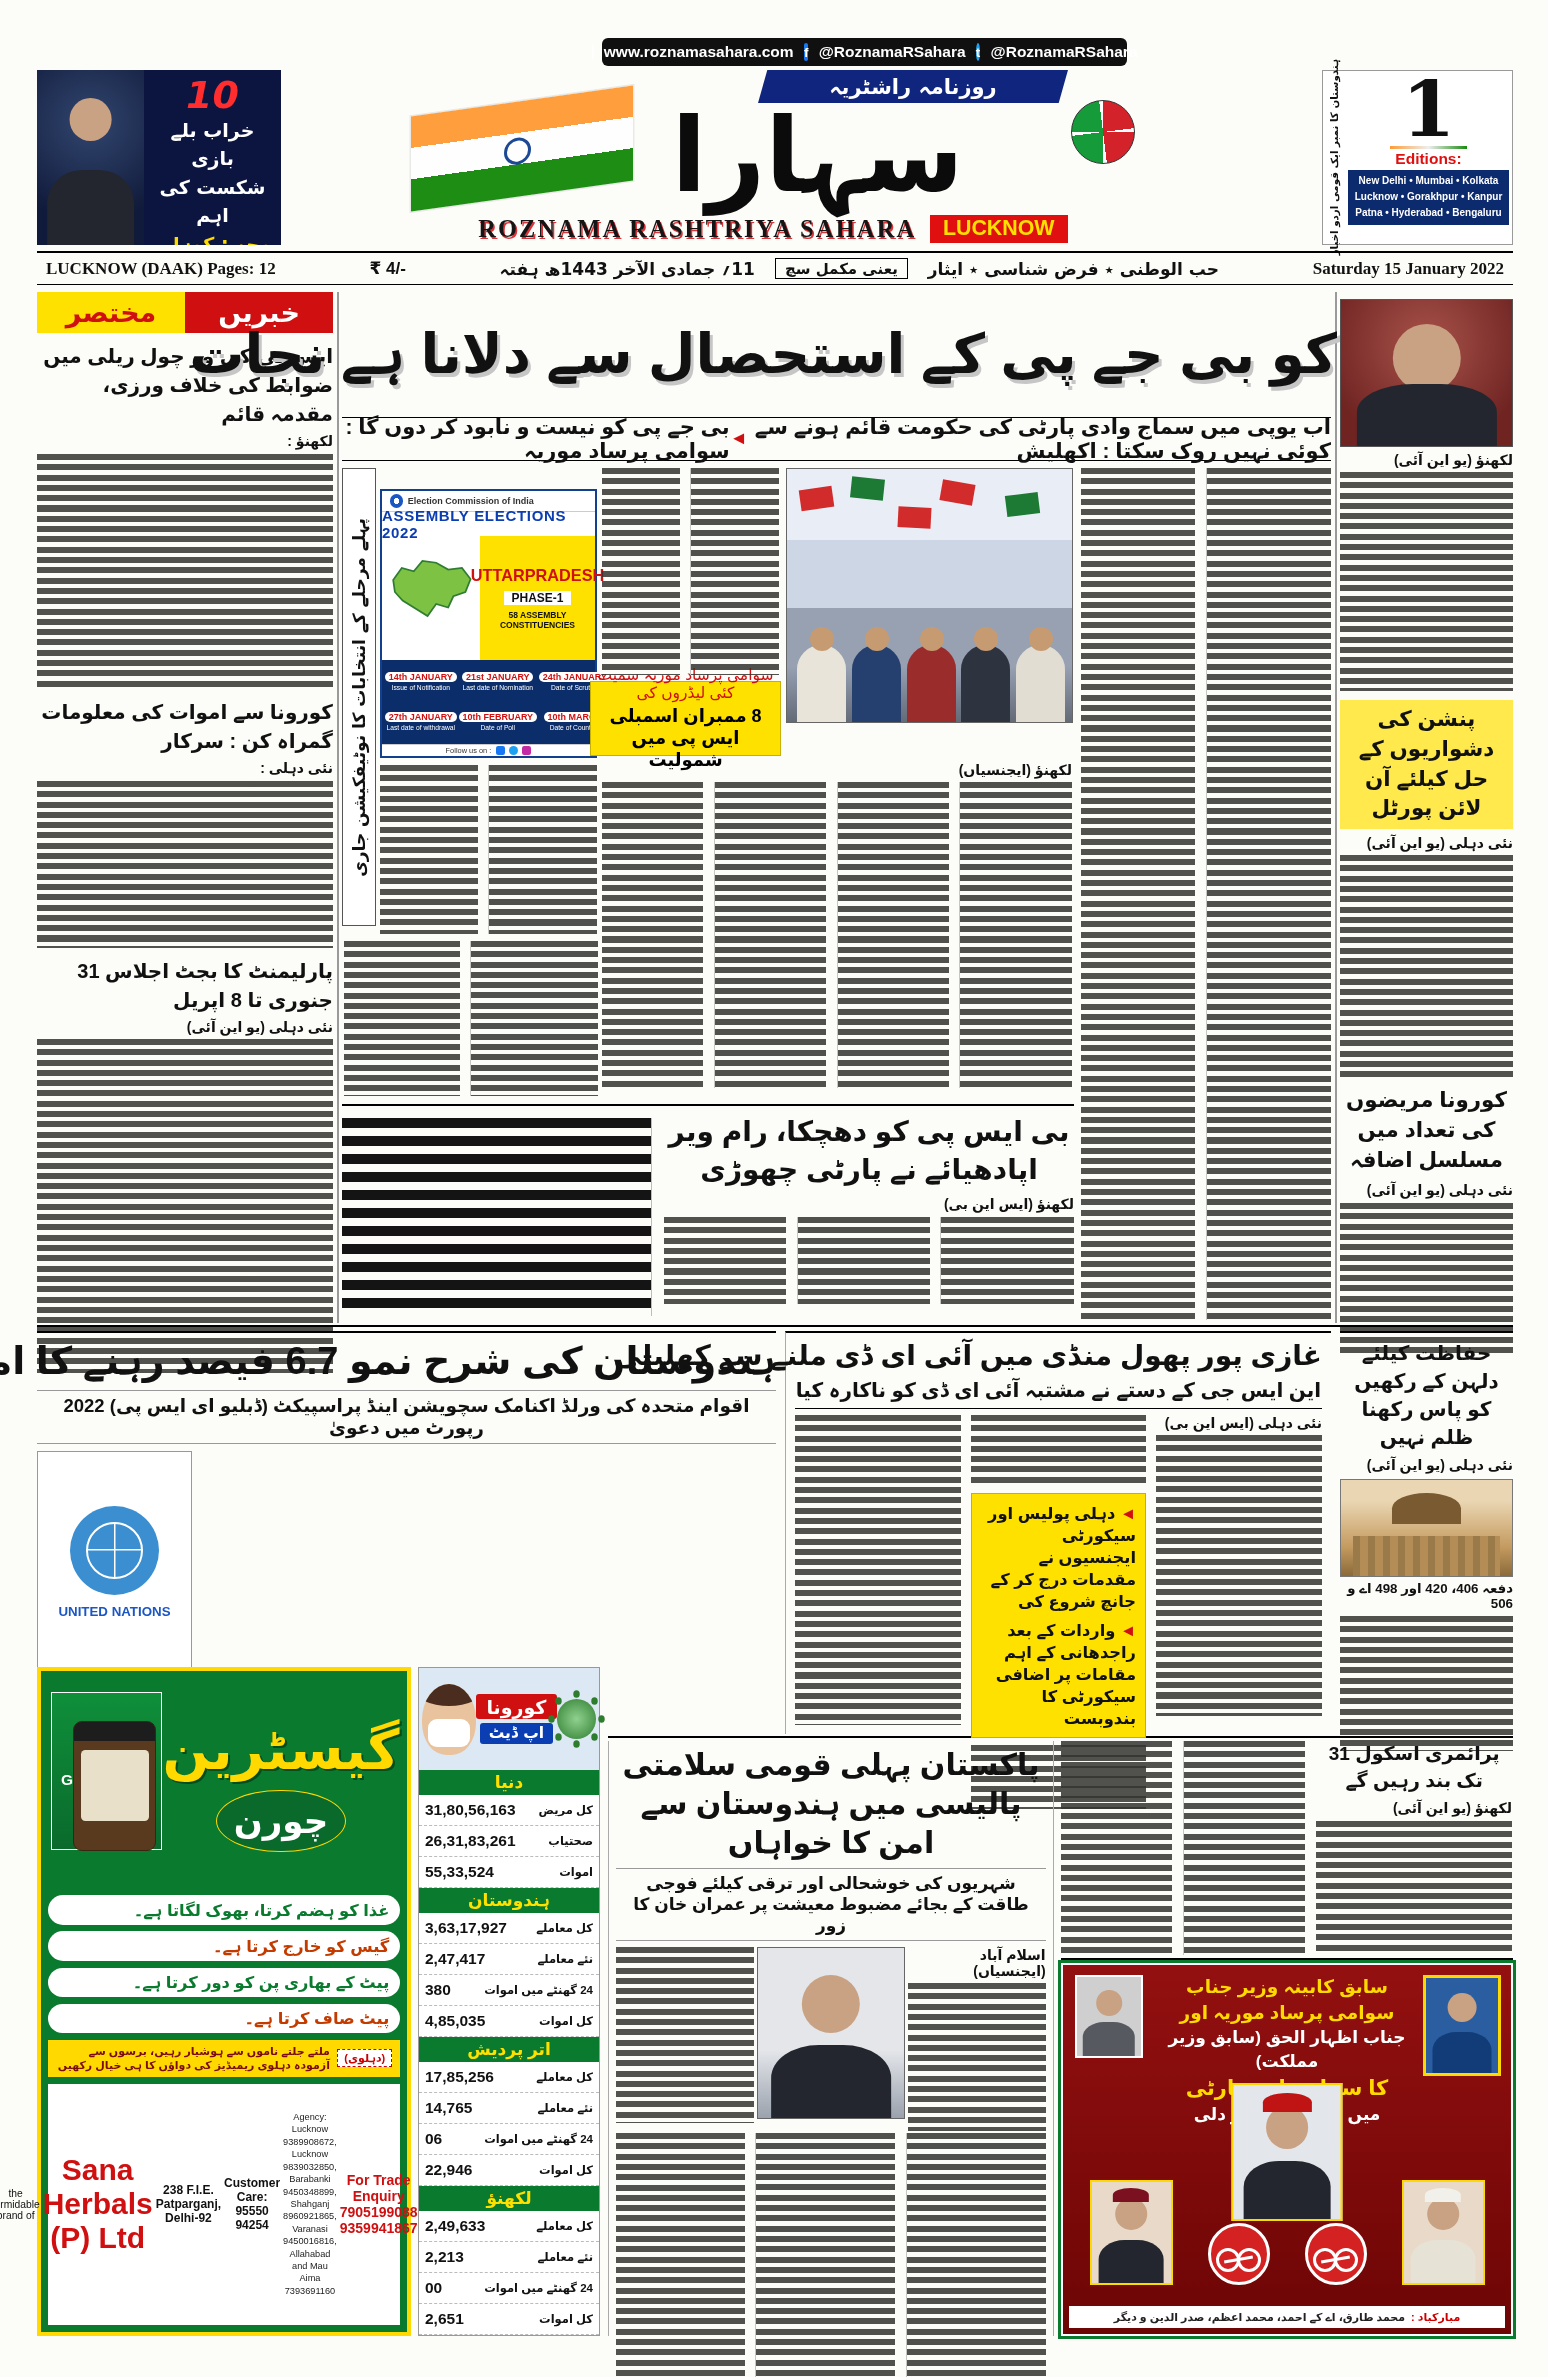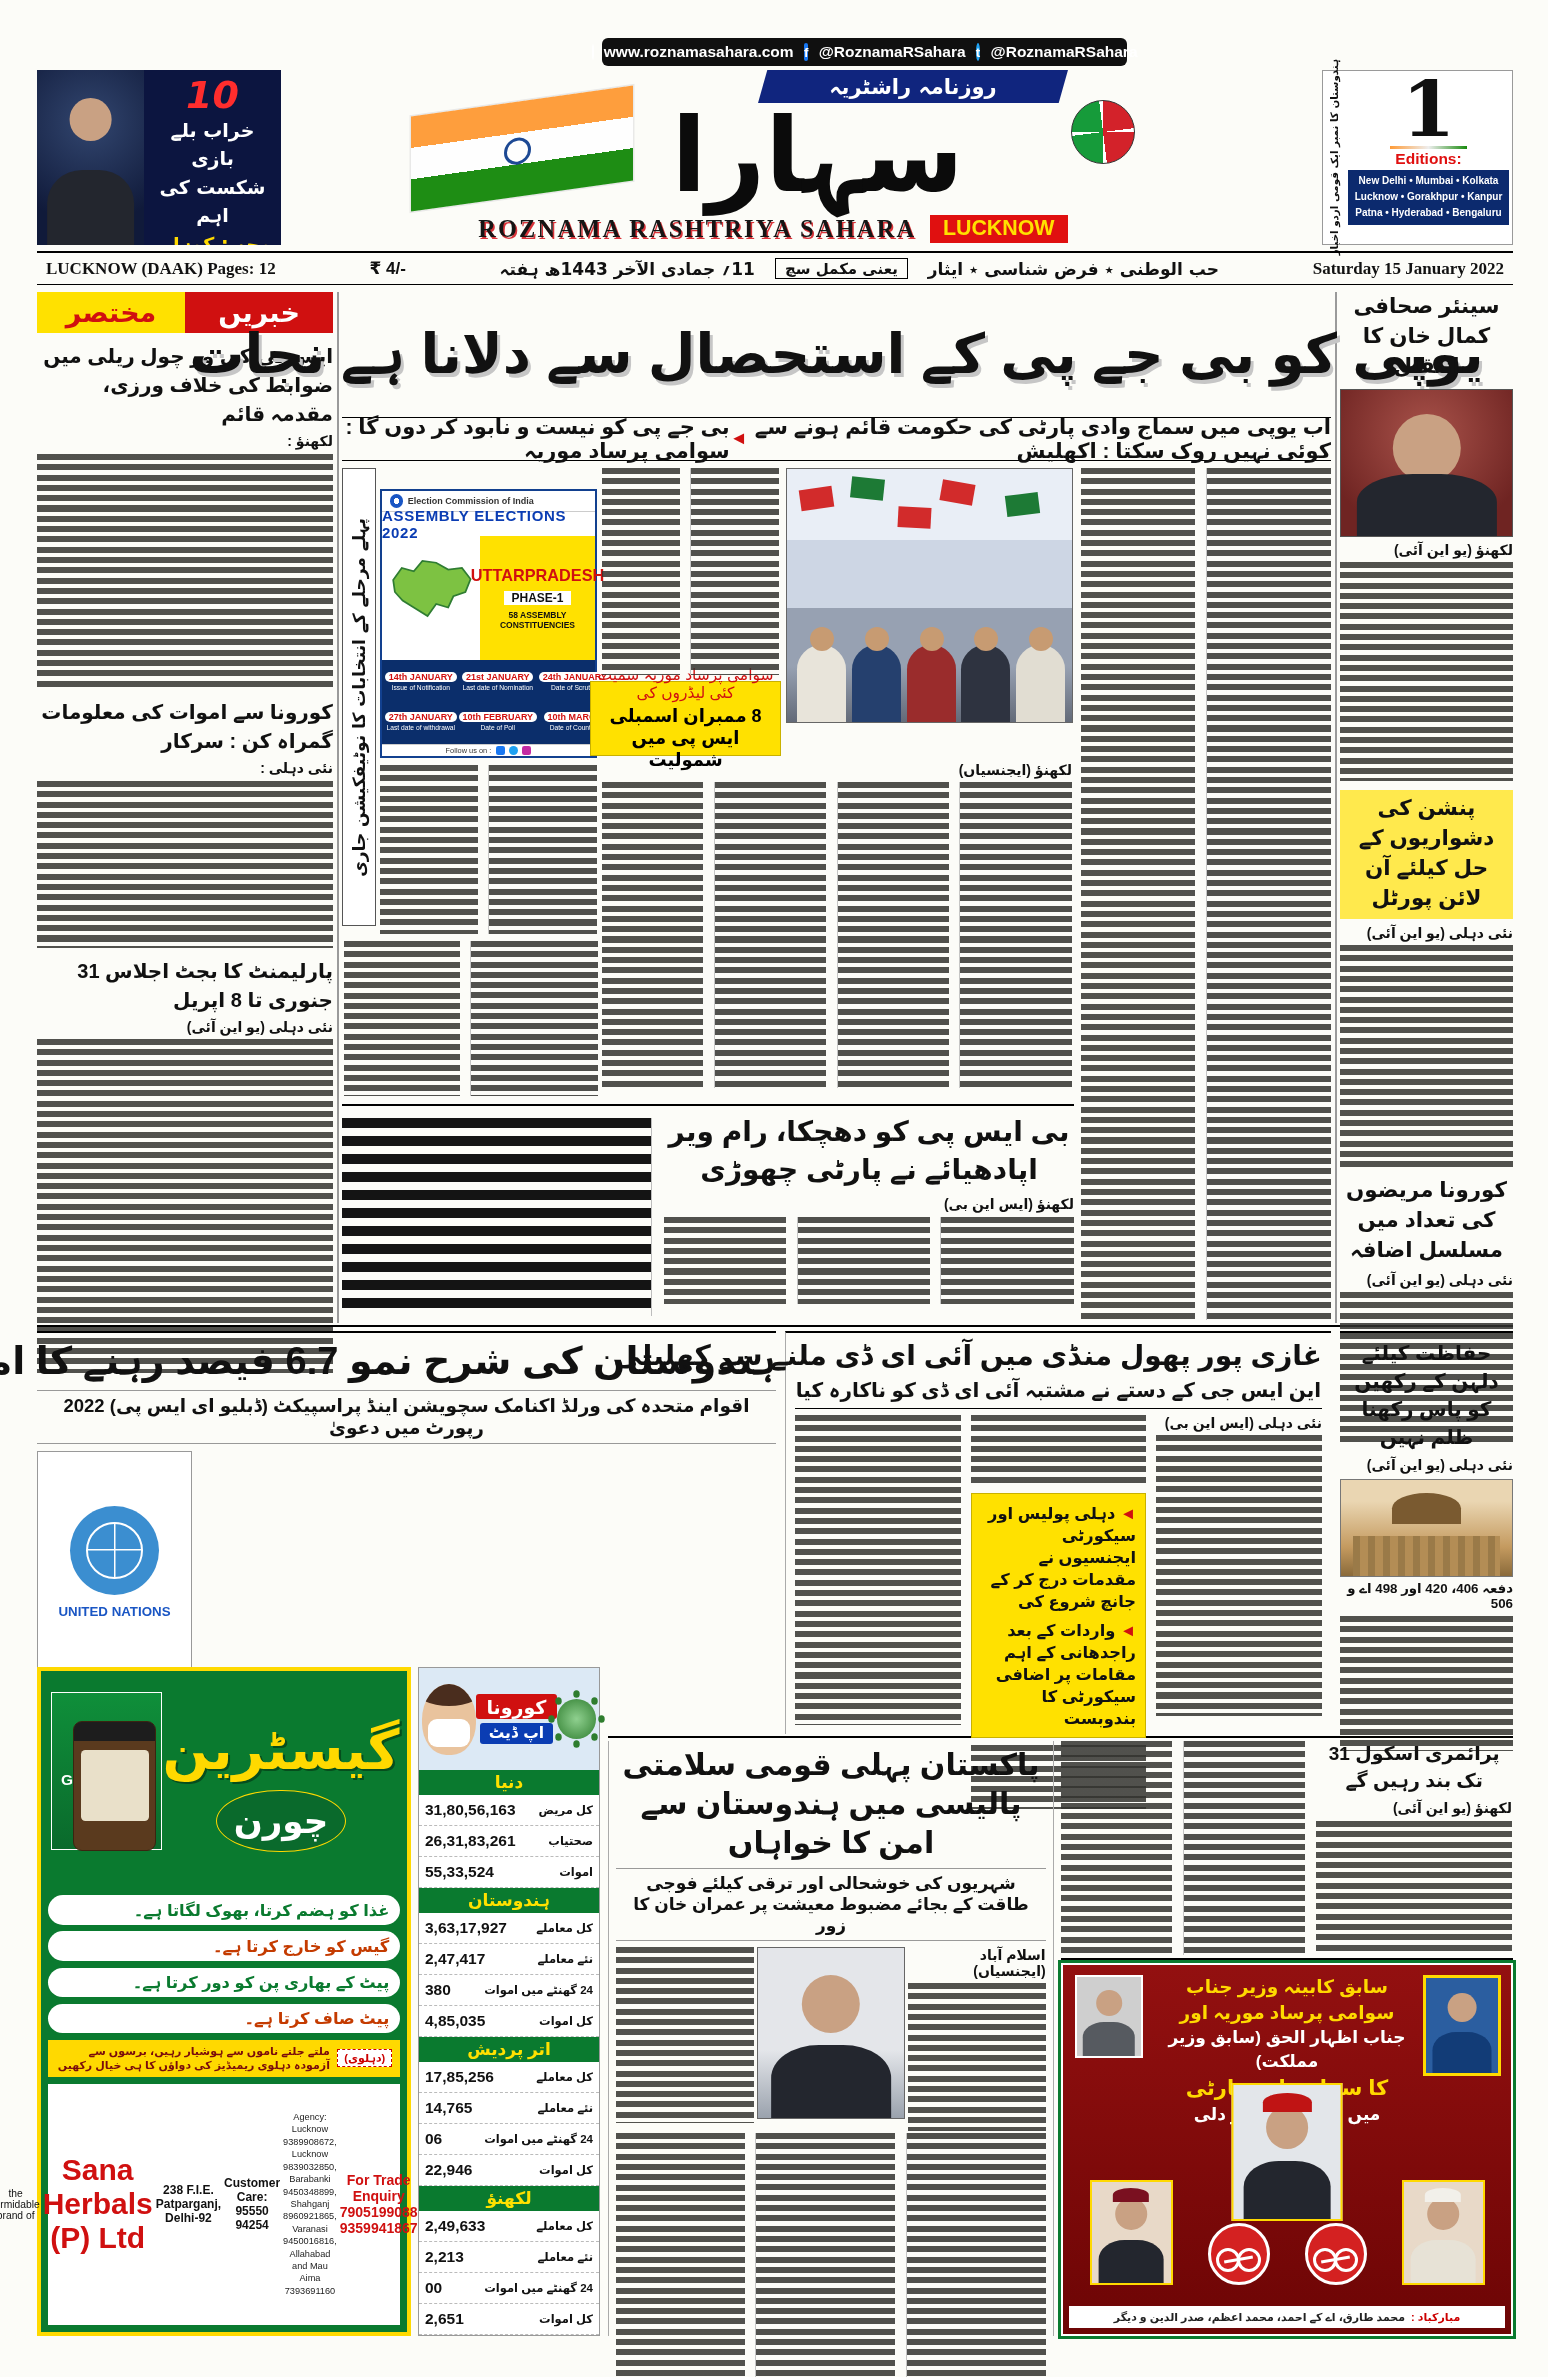--- a/index.html
+++ b/index.html
@@ -420,21 +420,20 @@
               <div class="sim"></div>
               <div class="sim"></div>
               <div class="sim"></div>
             </div>
         </div>
       </div>
     </div>
   </div>
 
   <div class="abs rightcol">
-    <div class="rc-head">سینئر صحافی کمال خان کا انتقال</div>
     <div class="photo-kamal figphoto"></div>
     <div class="dl">لکھنؤ (یو این آئی)</div>
     <div class="sim" style="height:219px"></div>
     <div class="rc-head hl" style="margin-top:9px">پنشن کی دشواریوں کے حل کیلئے آن لائن پورٹل</div>
     <div class="dl" style="margin-top:6px">نئی دہلی (یو این آئی)</div>
     <div class="sim" style="height:222px"></div>
     <div class="rc-head" style="margin-top:9px">کورونا مریضوں کی تعداد میں مسلسل اضافہ</div>
     <div class="dl" style="margin-top:6px">نئی دہلی (یو این آئی)</div>
     <div class="sim" style="height:154px"></div>
   </div>

